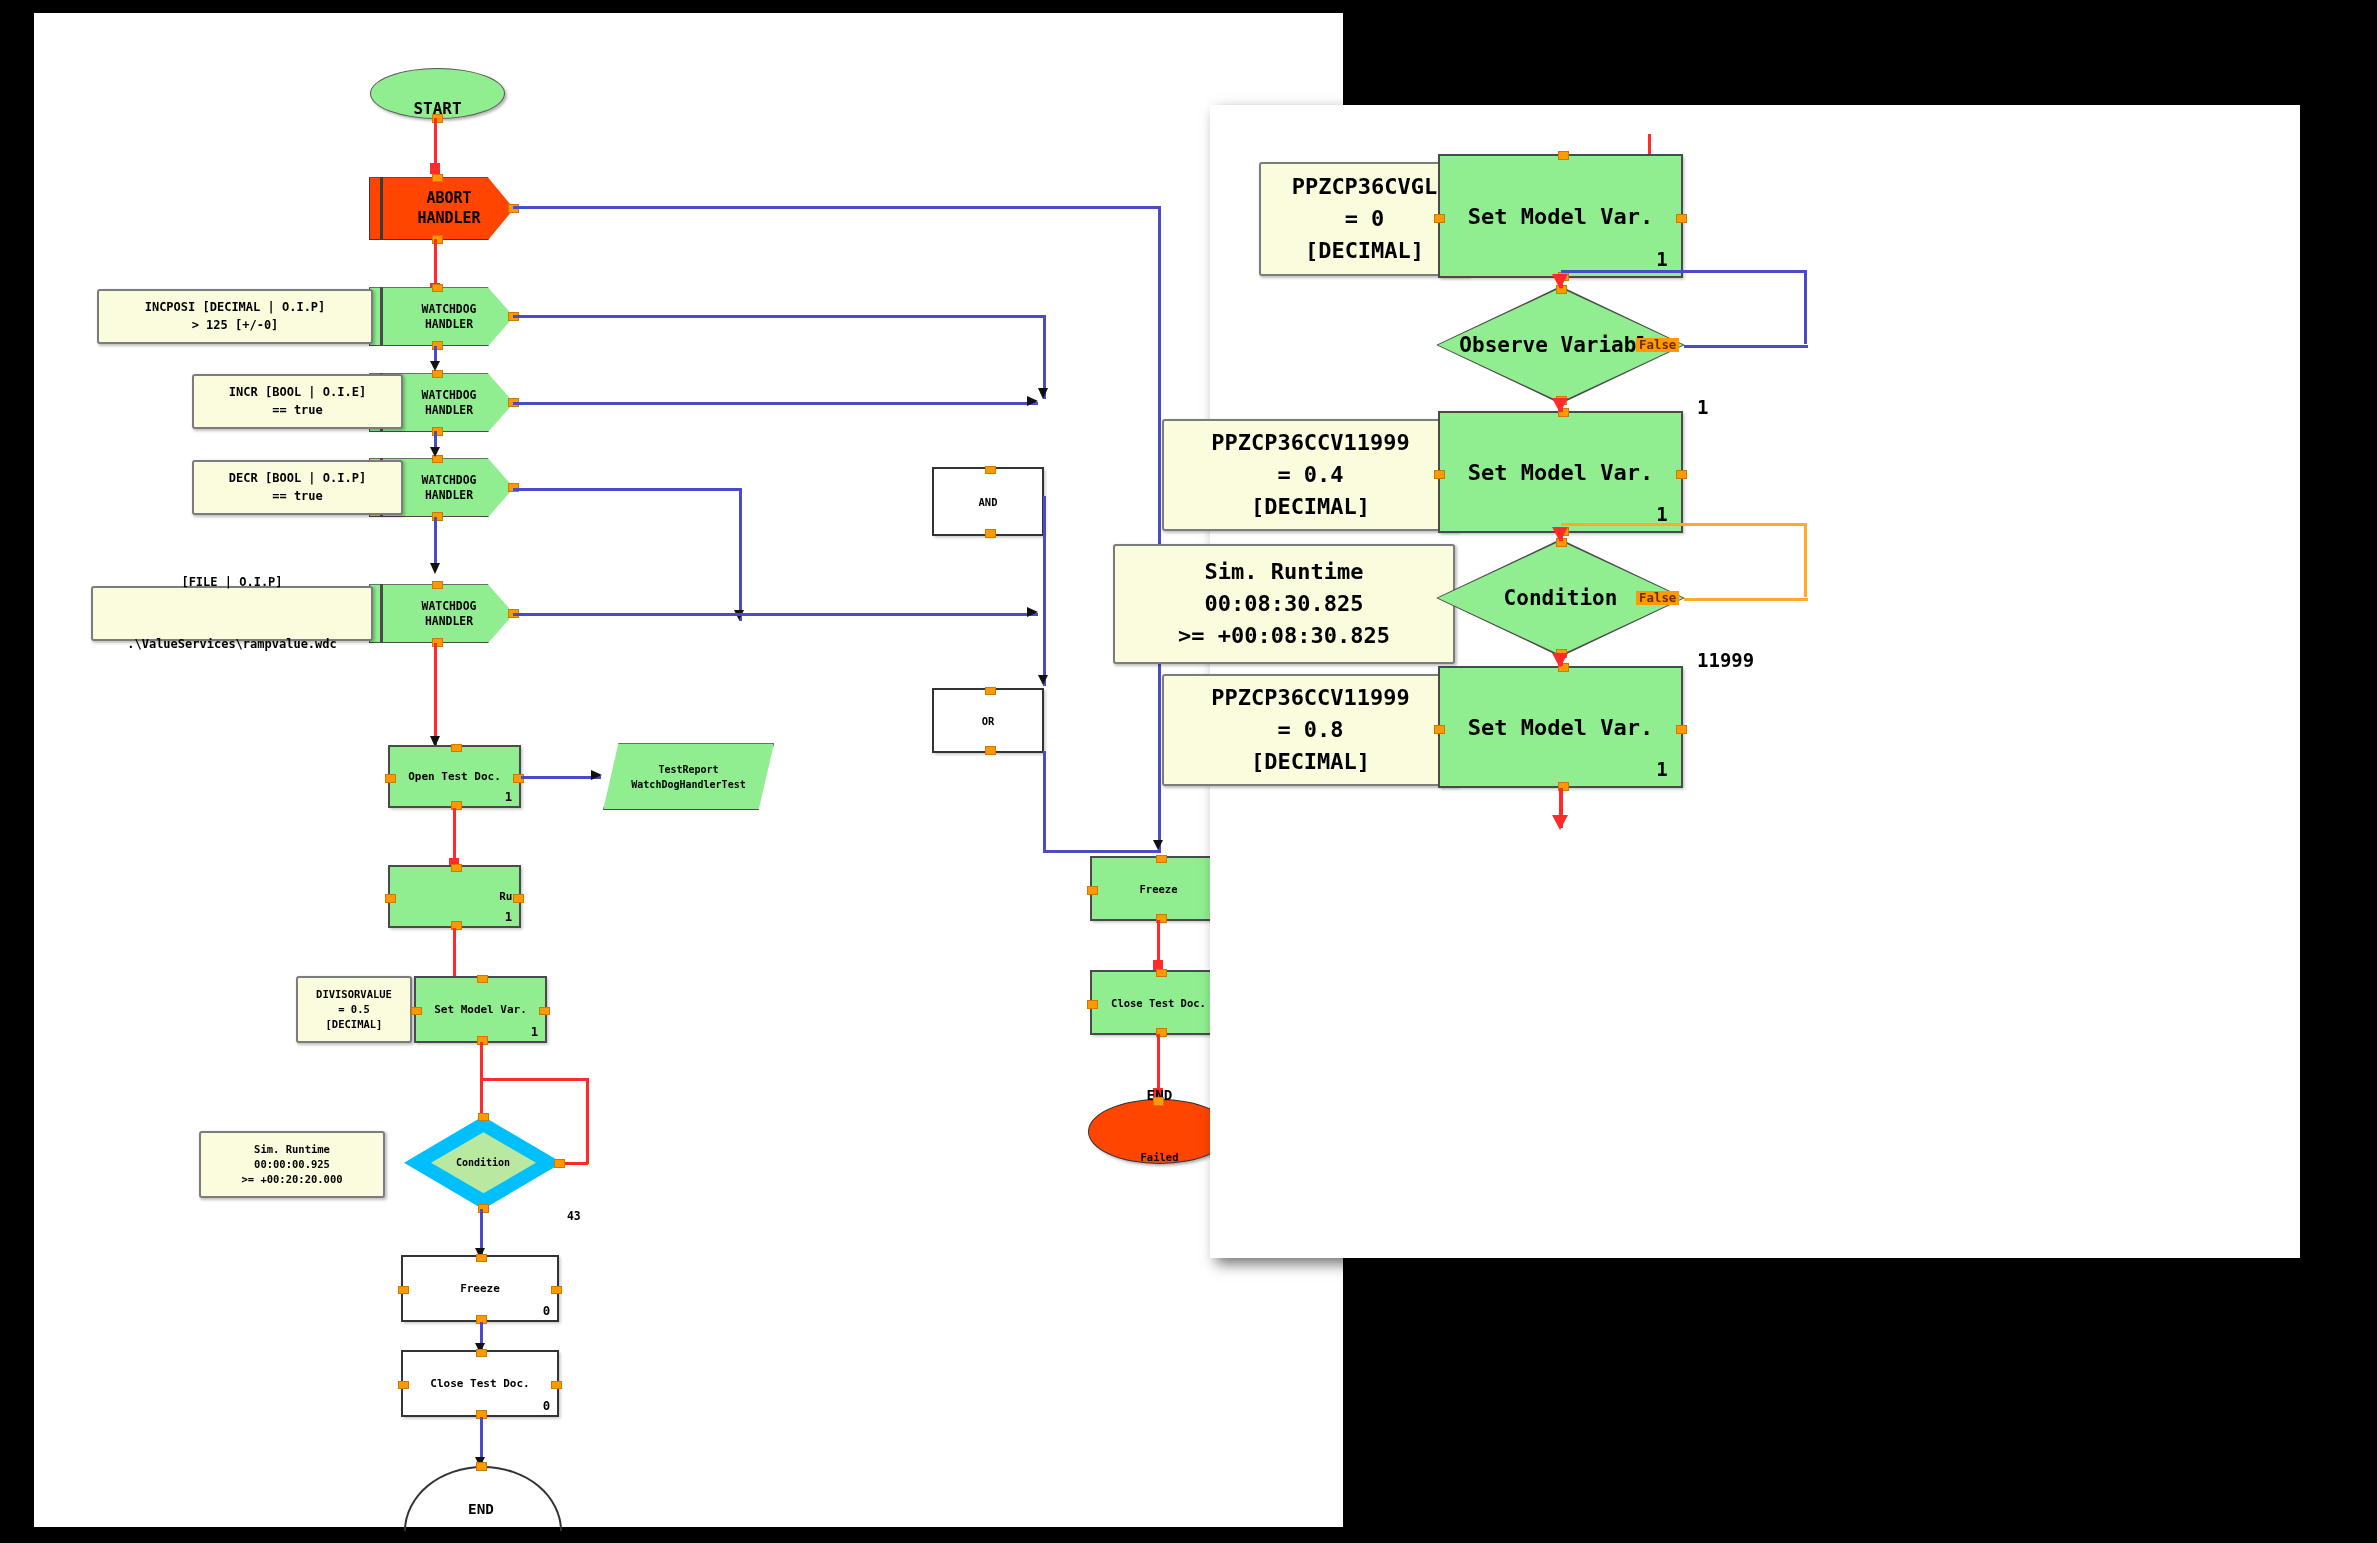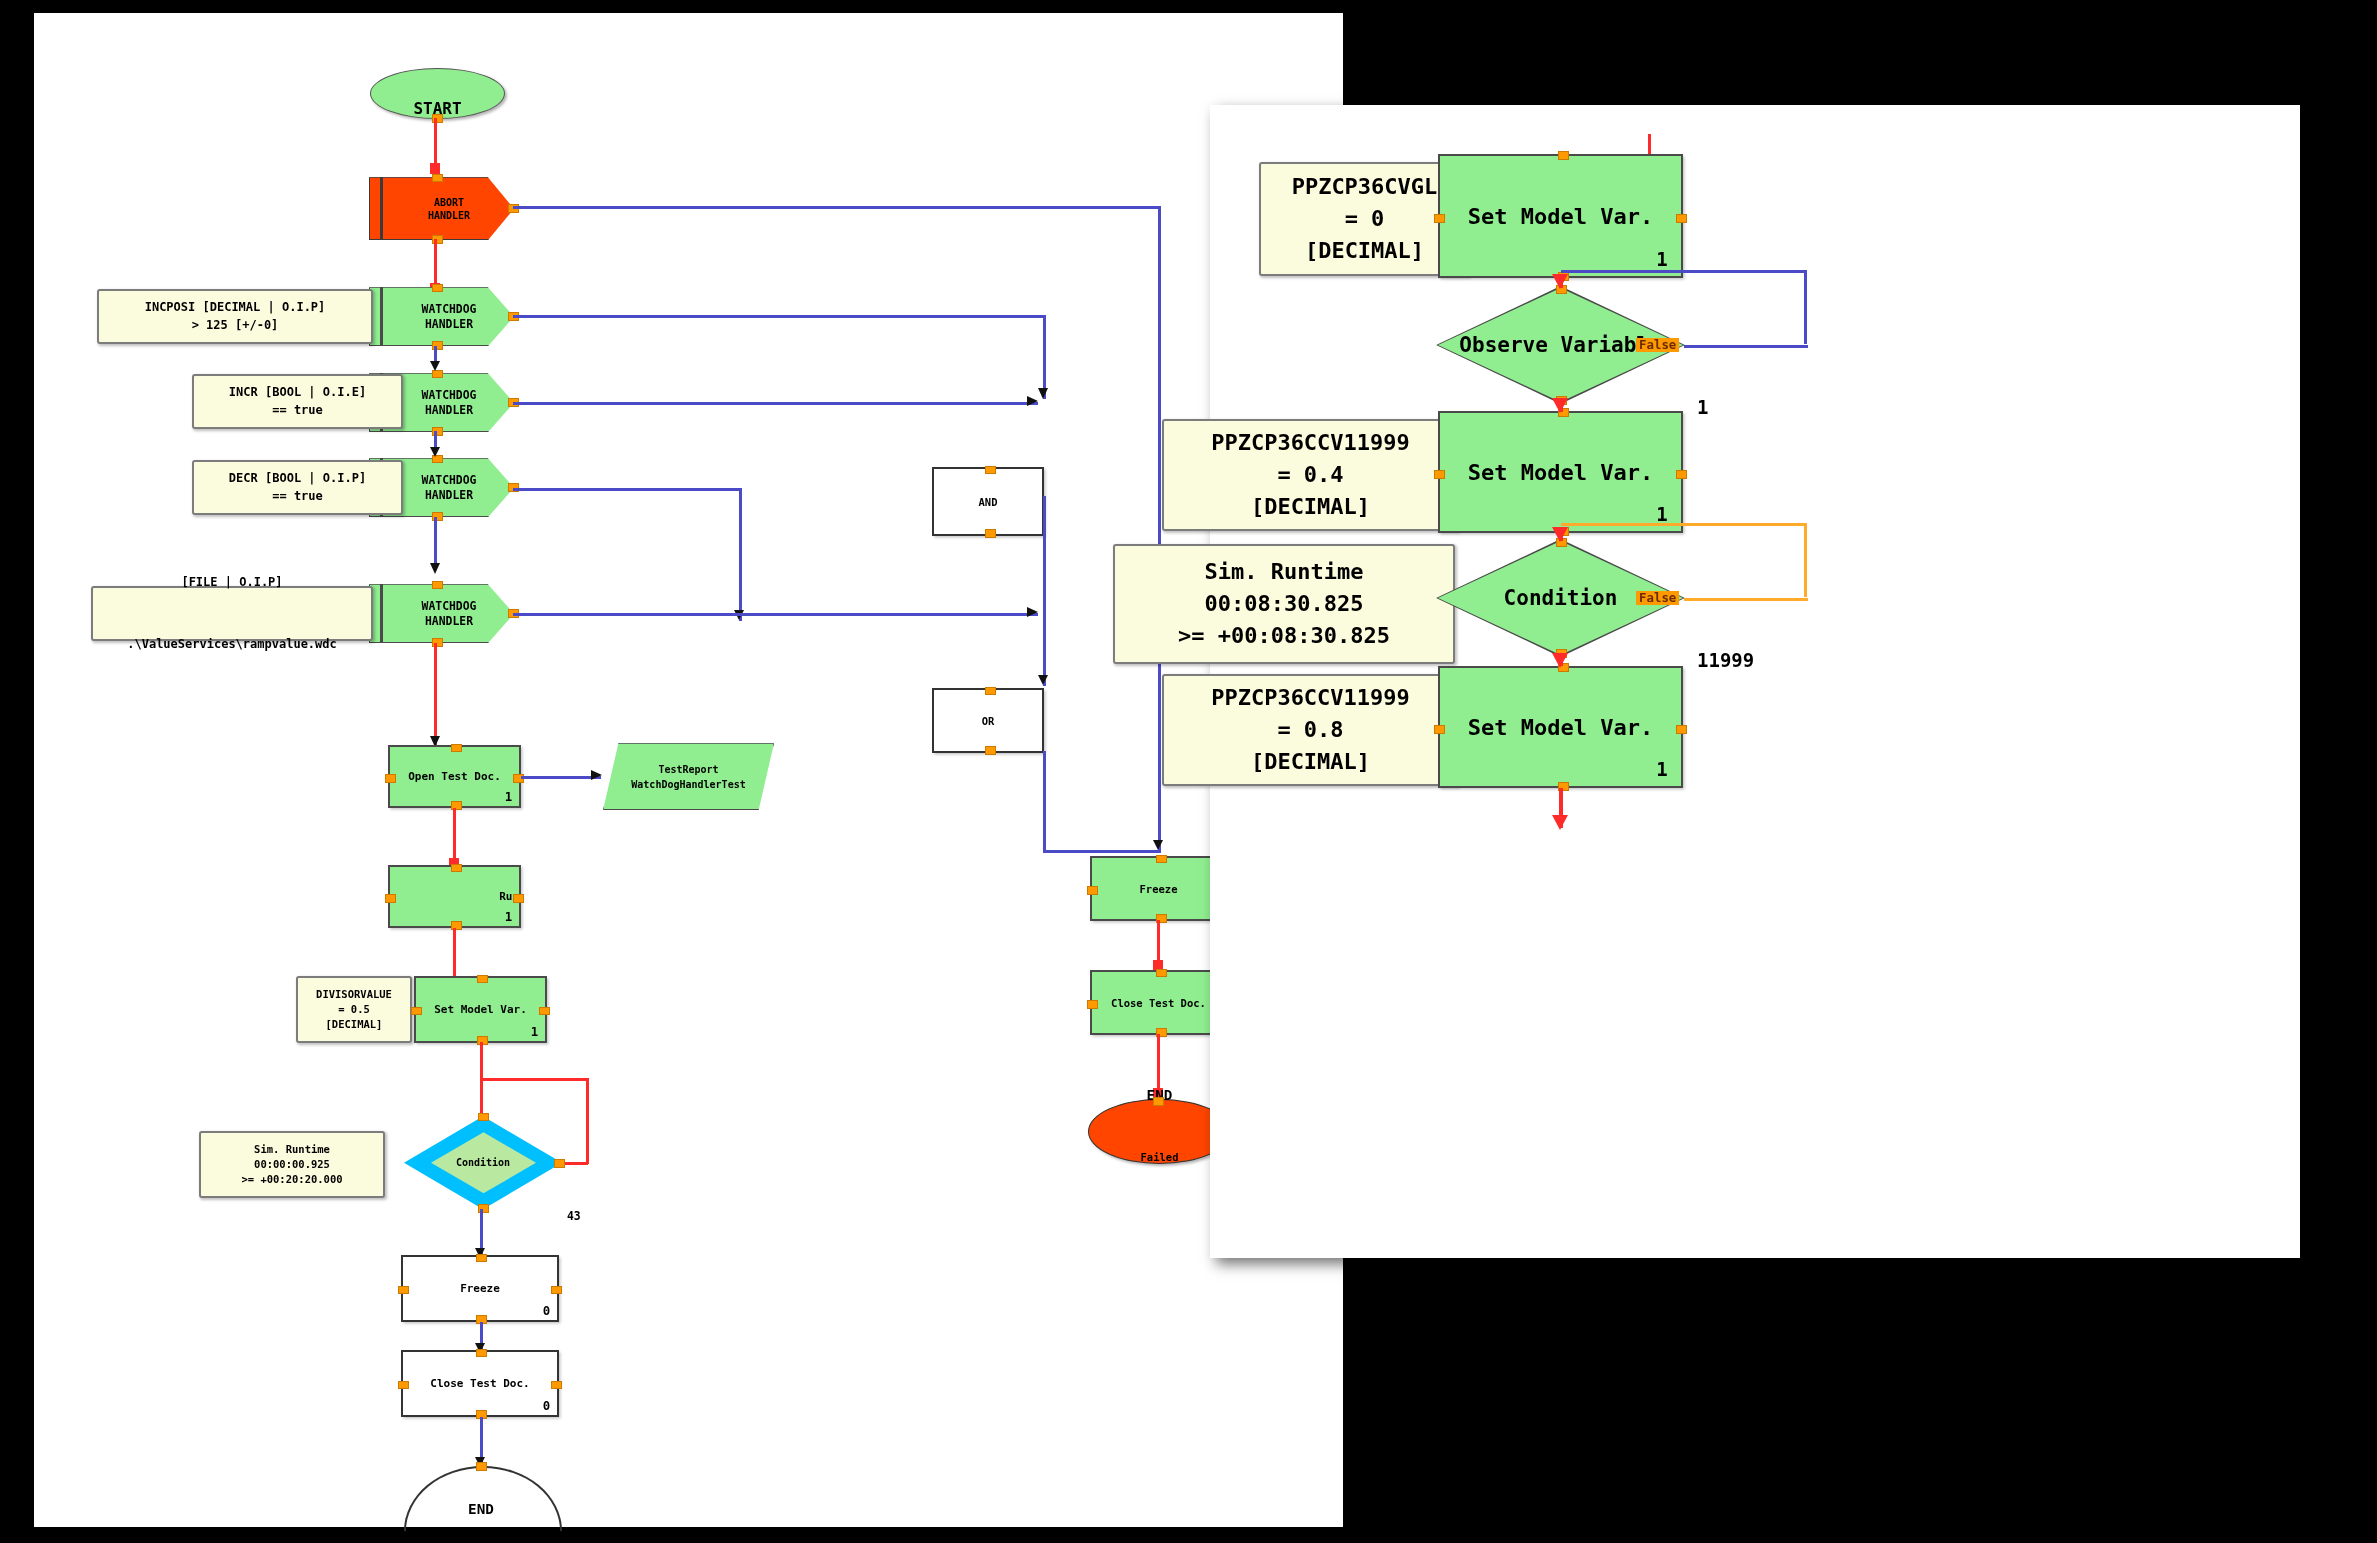--- a/index.html
+++ b/index.html
@@ -76,21 +76,21 @@
     </div>
     <div class="port" style="left:398px;top:101px;"></div>
 
     <div class="vline red" style="left:400px;top:105px;height:57px;"></div>
     <div class="arrow-d red" style="left:396px;top:150px;border-top:11.4px solid #ff2b2b;"></div>
 
     <div class="tag" style="left:335px;top:164px;width:145px;height:63px;">
       <div class="tagbody" style="background:#ff4500;border:1.9px solid #3a3a3a;
                   clip-path:polygon(0 0, 82% 0, 100% 50%, 82% 100%, 0 100%);"></div>
       <div class="tagbody" style="left:11.4px;width:2.9px;height:100%;background:#3a3a3a;"></div>
-      <div class="taglabel" style="font-size:10px;">
+      <div class="taglabel" style="font-size:15px;">
         <span>ABORT</span>
         <span>HANDLER</span>
       </div>
       <div class="port" style="left:63px;top:-3.8px;"></div>
       <div class="port" style="left:63px;bottom:-3.8px;"></div>
       <div class="port" style="right:-4.8px;top:27px;"></div>
     </div>
 
     <div class="hline blue" style="left:479px;top:193px;width:648px;"></div>
     <div class="vline blue" style="left:1124px;top:193px;height:647px;"></div>

